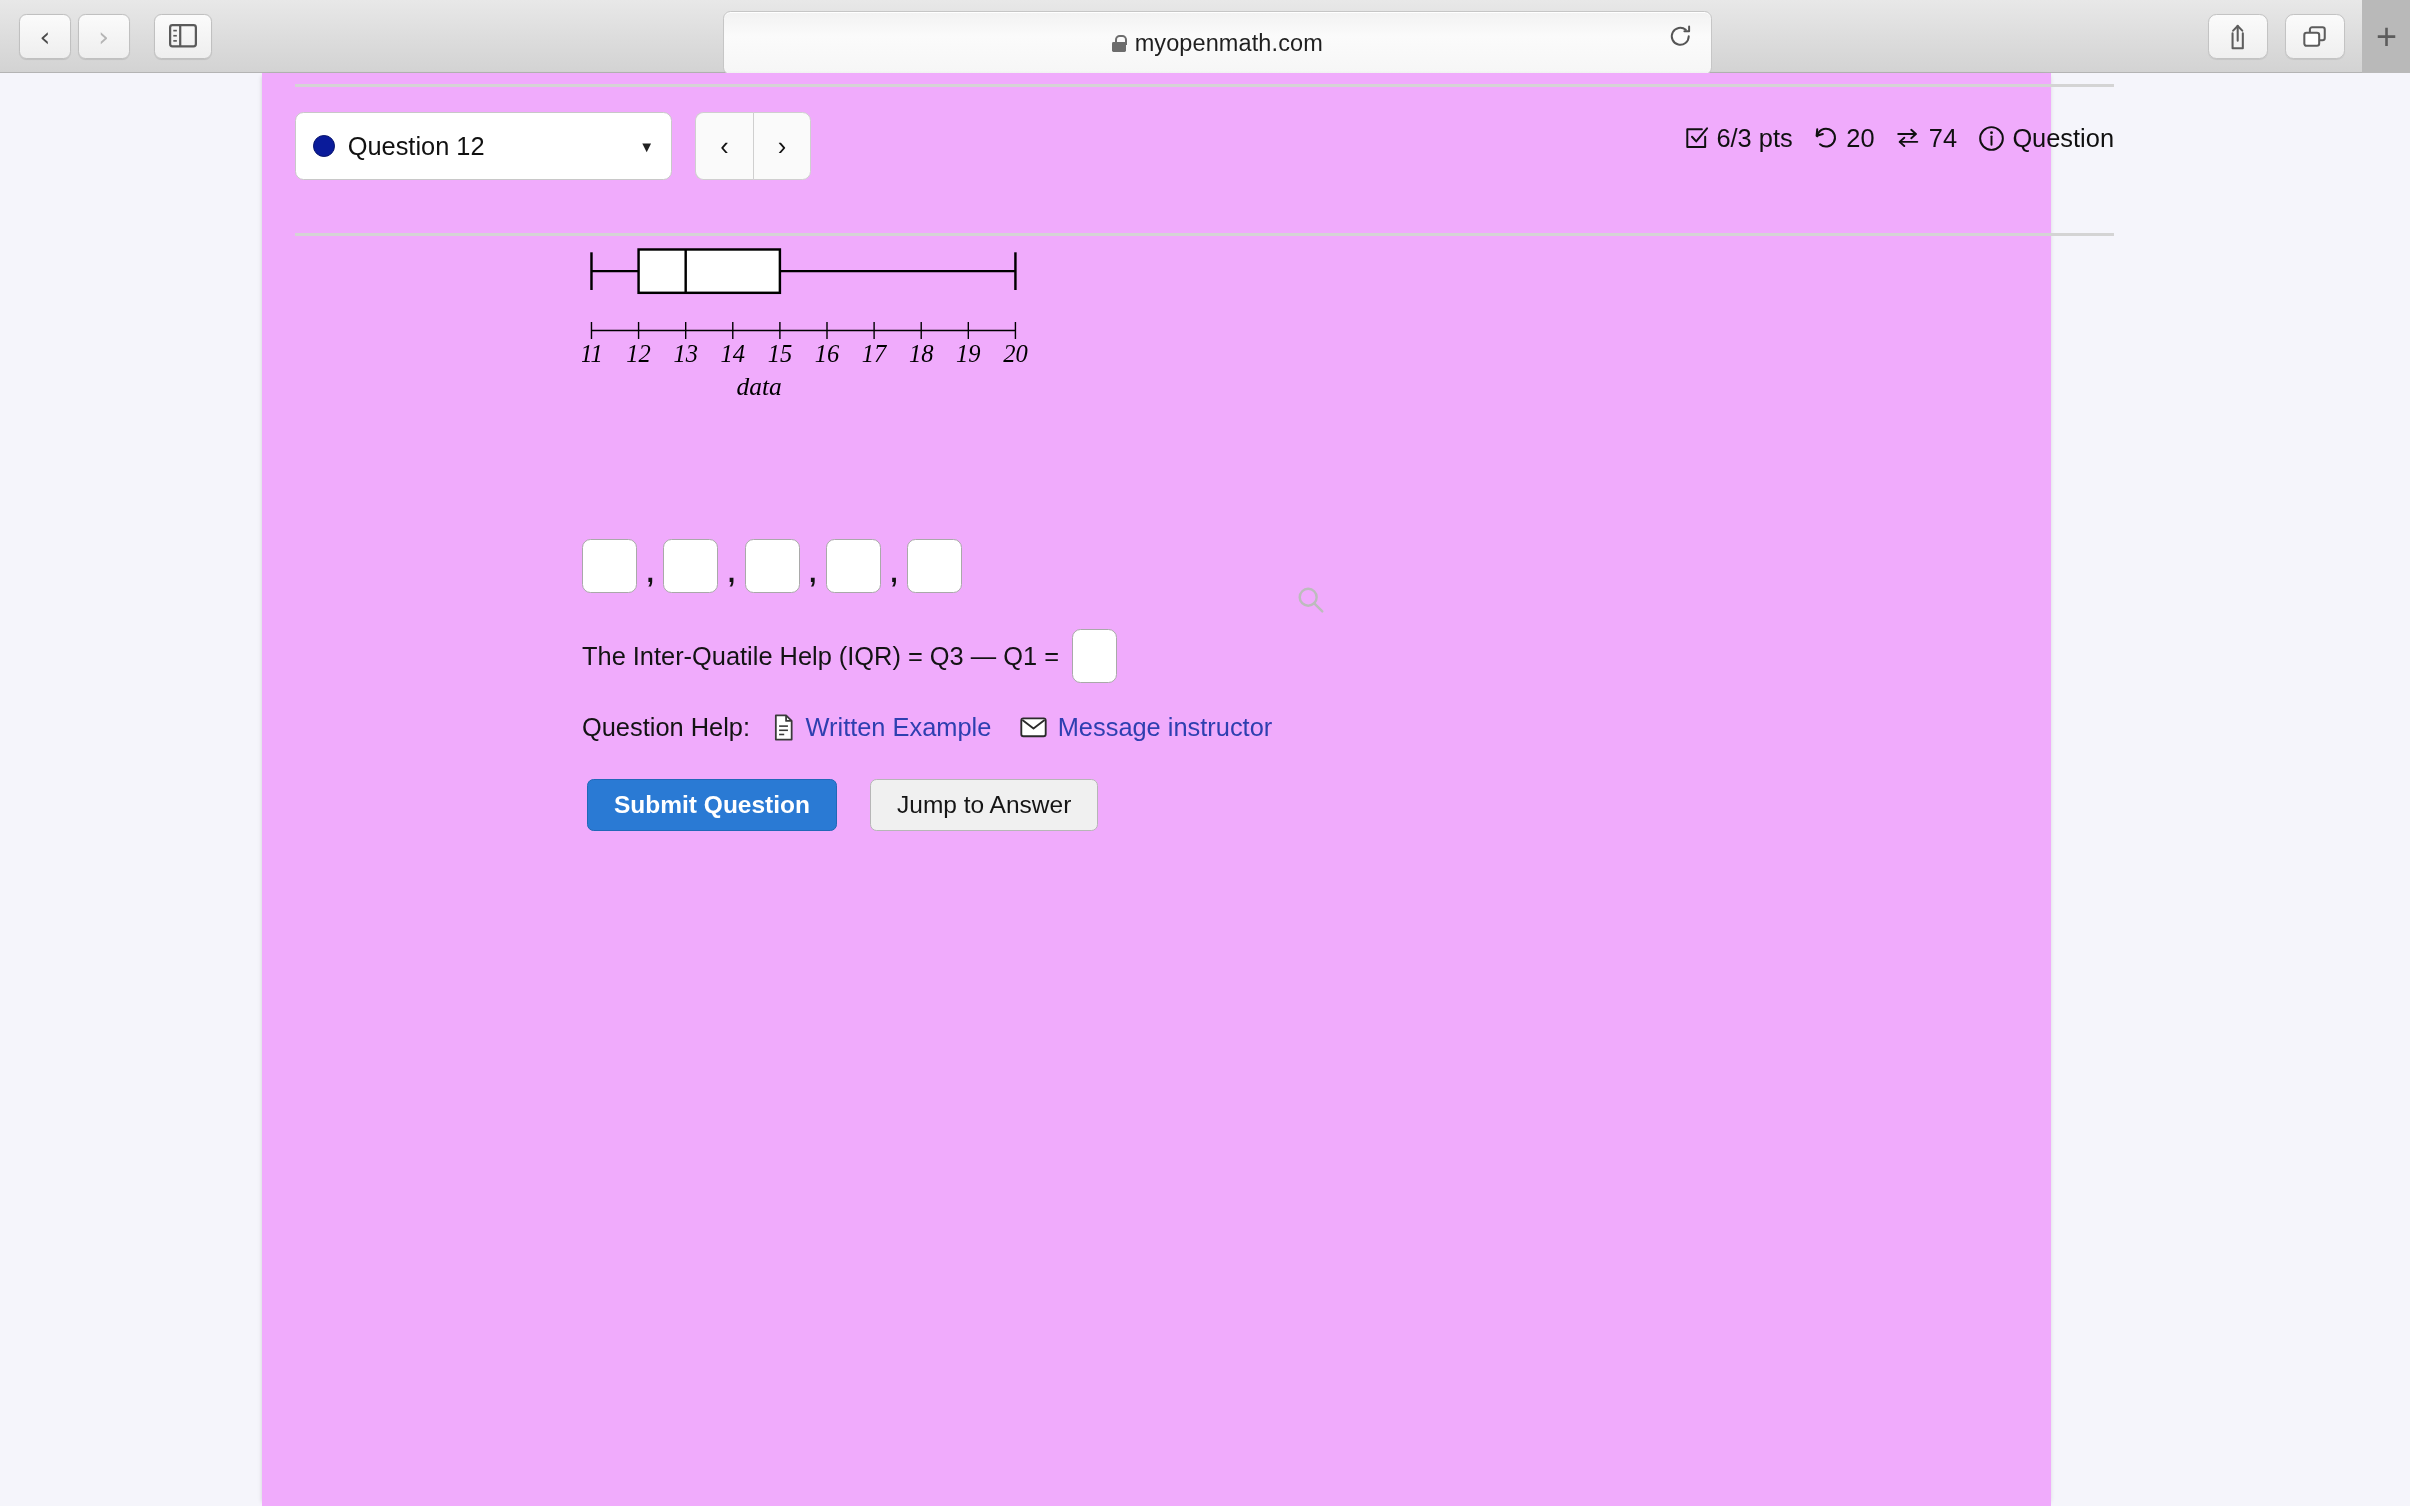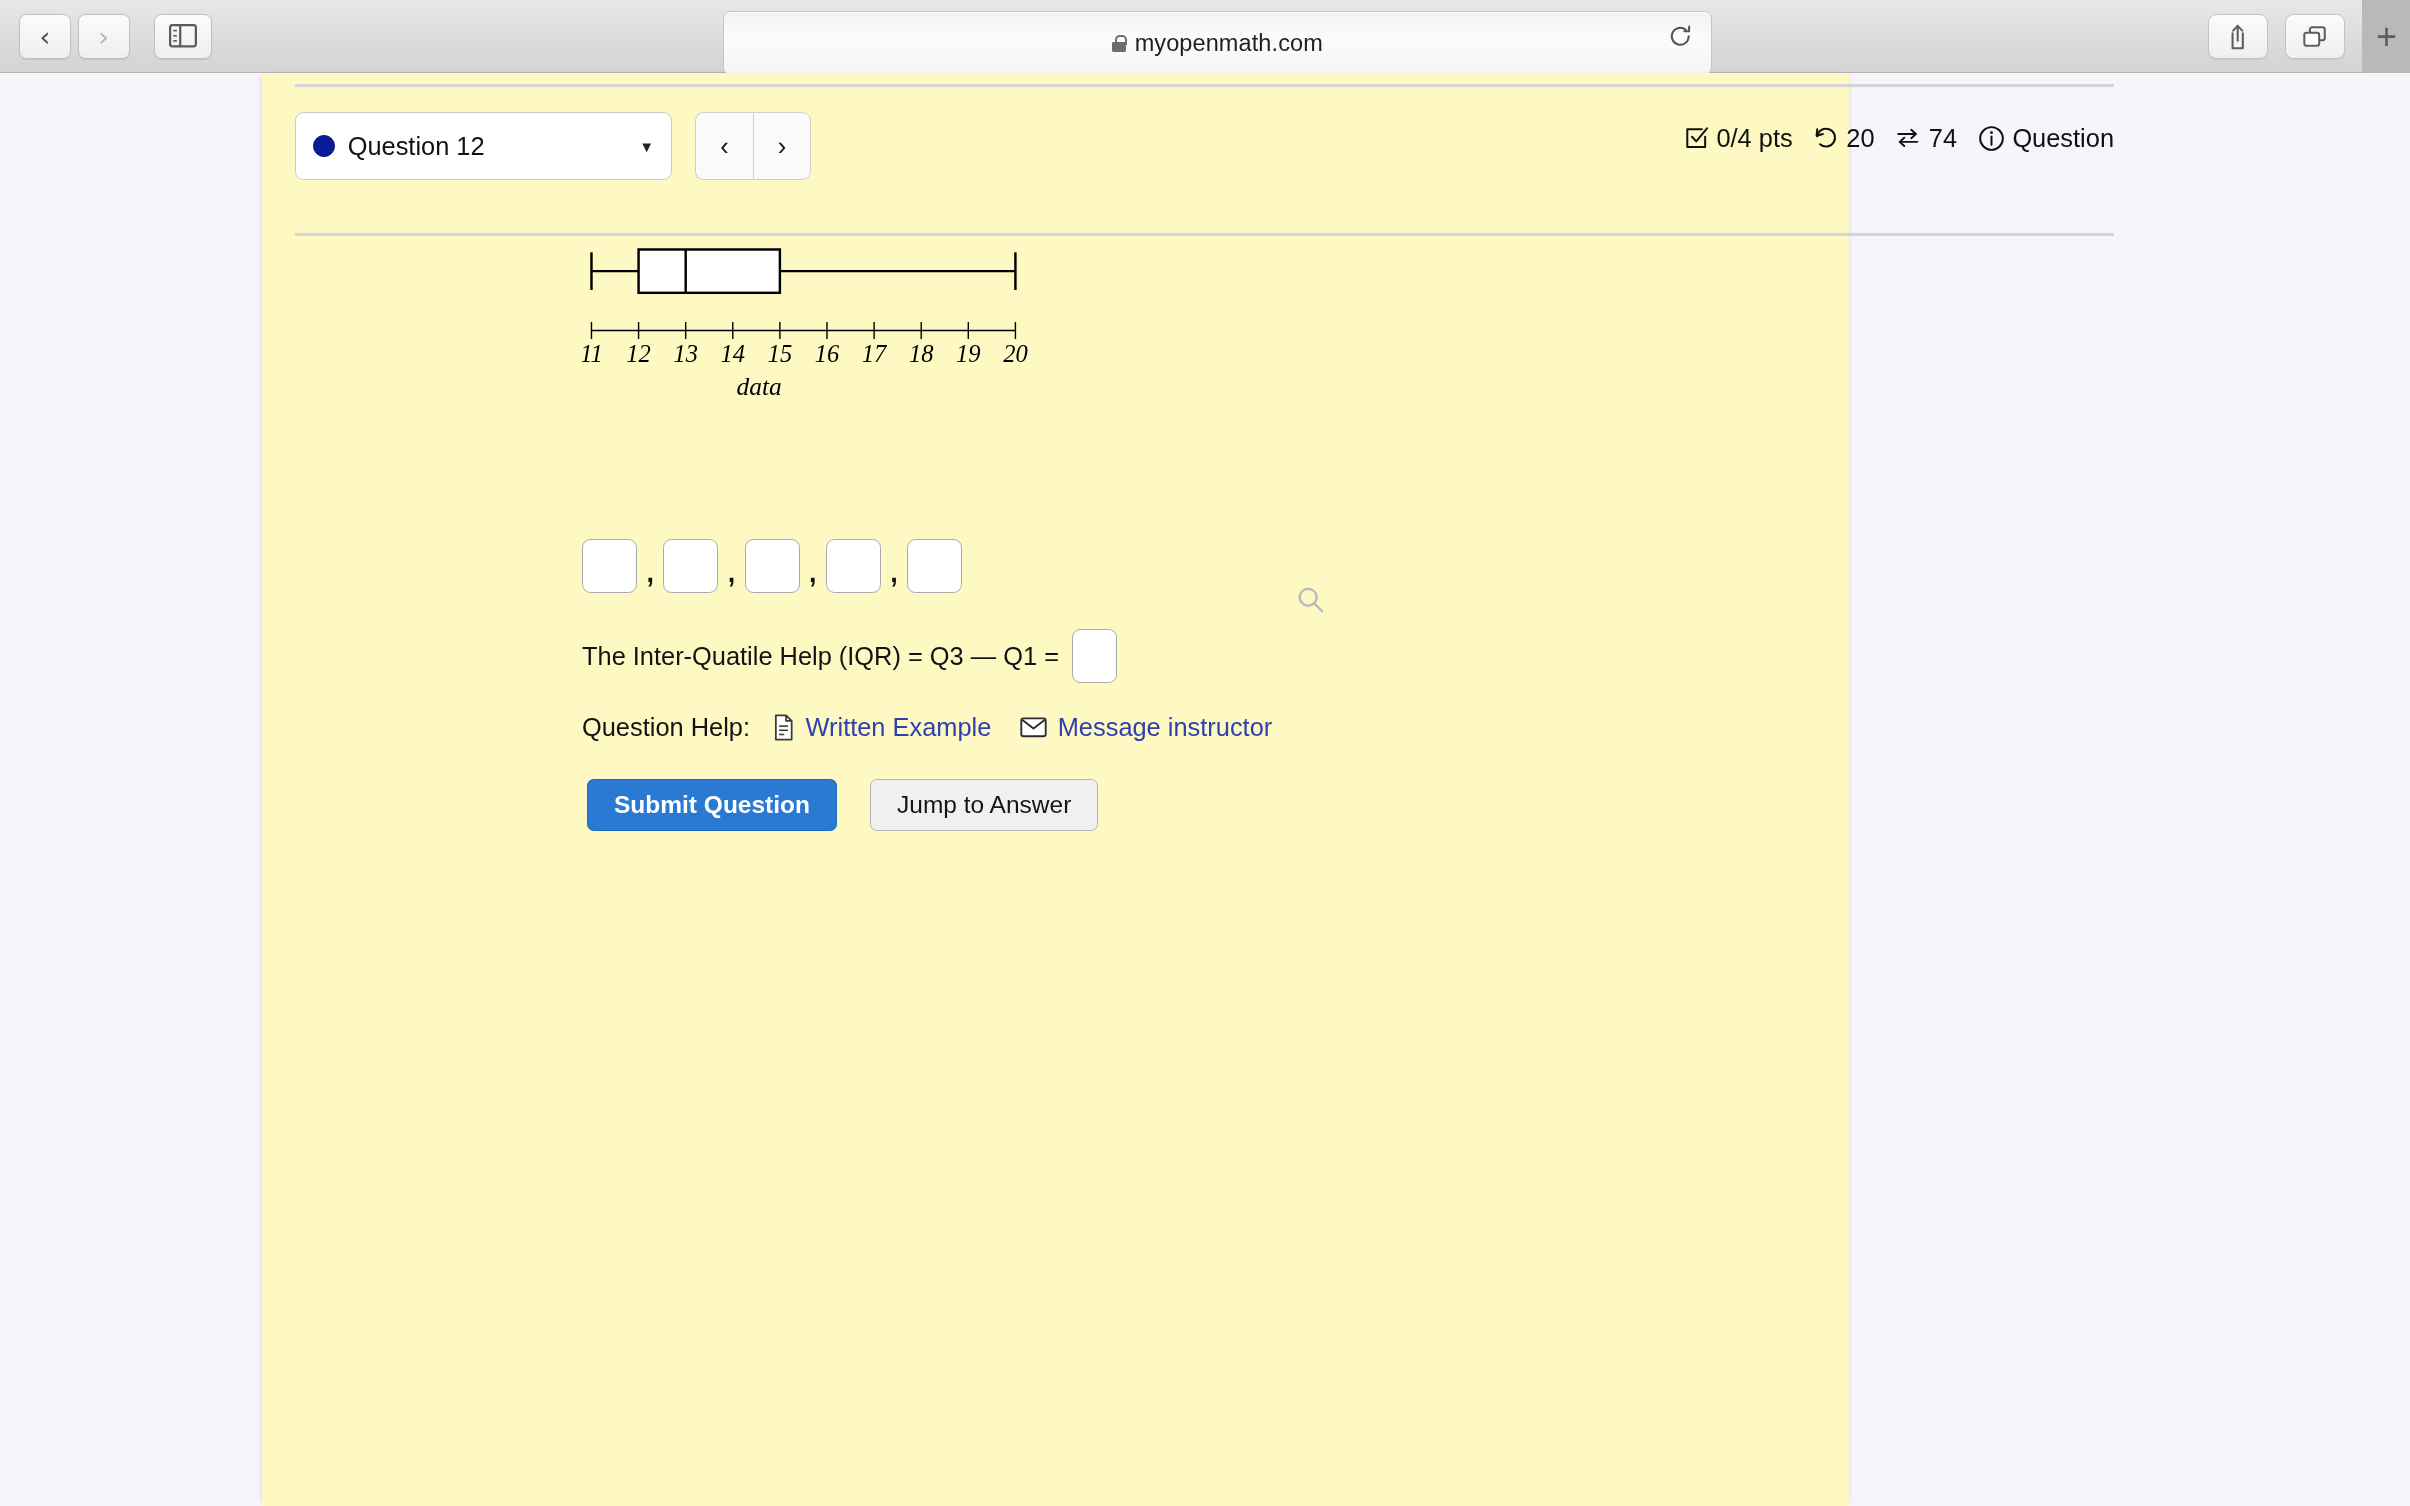--- a/index.html
+++ b/index.html
@@ -75,22 +75,22 @@
     width: 49px; height: 73px;
     background: #b9b9b9;
     display: flex; align-items: center; justify-content: center;
     color: #5c5c5c; font-size: 36px; font-weight: 300; line-height: 1;
   }
 
   
   .page-bg { position: absolute; left: 0; top: 73px; width: 2411px; height: 1433px; background: #f5f5fb; }
   .content-sheet {
     position: absolute; left: 262px; top: 73px;
-    width: 1587px; height: 1433px;
-    background: #fef9c3;
+    width: 1789px; height: 1433px;
+    background: #f0abfc;
     box-shadow: -2.8px 0 4.7px -2.8px rgba(0,0,0,0.16), 2.8px 0 4.7px -2.8px rgba(0,0,0,0.16);
     text-decoration: underline;
   }
 
   
   .qhdr-rule { position: absolute; left: 33px; width: 1819px; height: 2.8px; background: #d4d4d4; }
   .qhdr-rule.top { top: 11.3px; }
   .qhdr-rule.bot { top: 160px; }
 
   .qhdr { position: absolute; left: 33px; top: 26px; width: 1819px; height: 122px; }
@@ -239,21 +239,21 @@
         <span>›</span>
       </div>
     </div>
 
     <div class="qmeta">
       <span class="grp">
         <svg width="25.4" height="25.4" viewBox="0 0 27 27">
           <path d="M22.5 12.5 L22.5 23.5 L3.5 23.5 L3.5 4.5 L19 4.5" fill="none" stroke="#101010" stroke-width="2.1" stroke-linecap="round" stroke-linejoin="round"></path>
           <path d="M8.5 12.5 L13 17.5 L24.5 3.5" fill="none" stroke="#101010" stroke-width="2.1" stroke-linecap="round" stroke-linejoin="round"></path>
         </svg>
-        <span>0/4 pts</span>
+        <span>6/3 pts</span>
       </span>
 
       <span class="grp">
         <svg width="25.4" height="25.4" viewBox="0 0 27 27">
           <path d="M4.5 12 A9.5 9.5 0 1 1 7.5 20.5" fill="none" stroke="#101010" stroke-width="2.1" stroke-linecap="round"></path>
           <path d="M10.5 9.5 L3.8 11.5 L4.5 4.6" fill="none" stroke="#101010" stroke-width="2.1" stroke-linecap="round" stroke-linejoin="round"></path>
         </svg>
         <span>20</span>
       </span>
 

